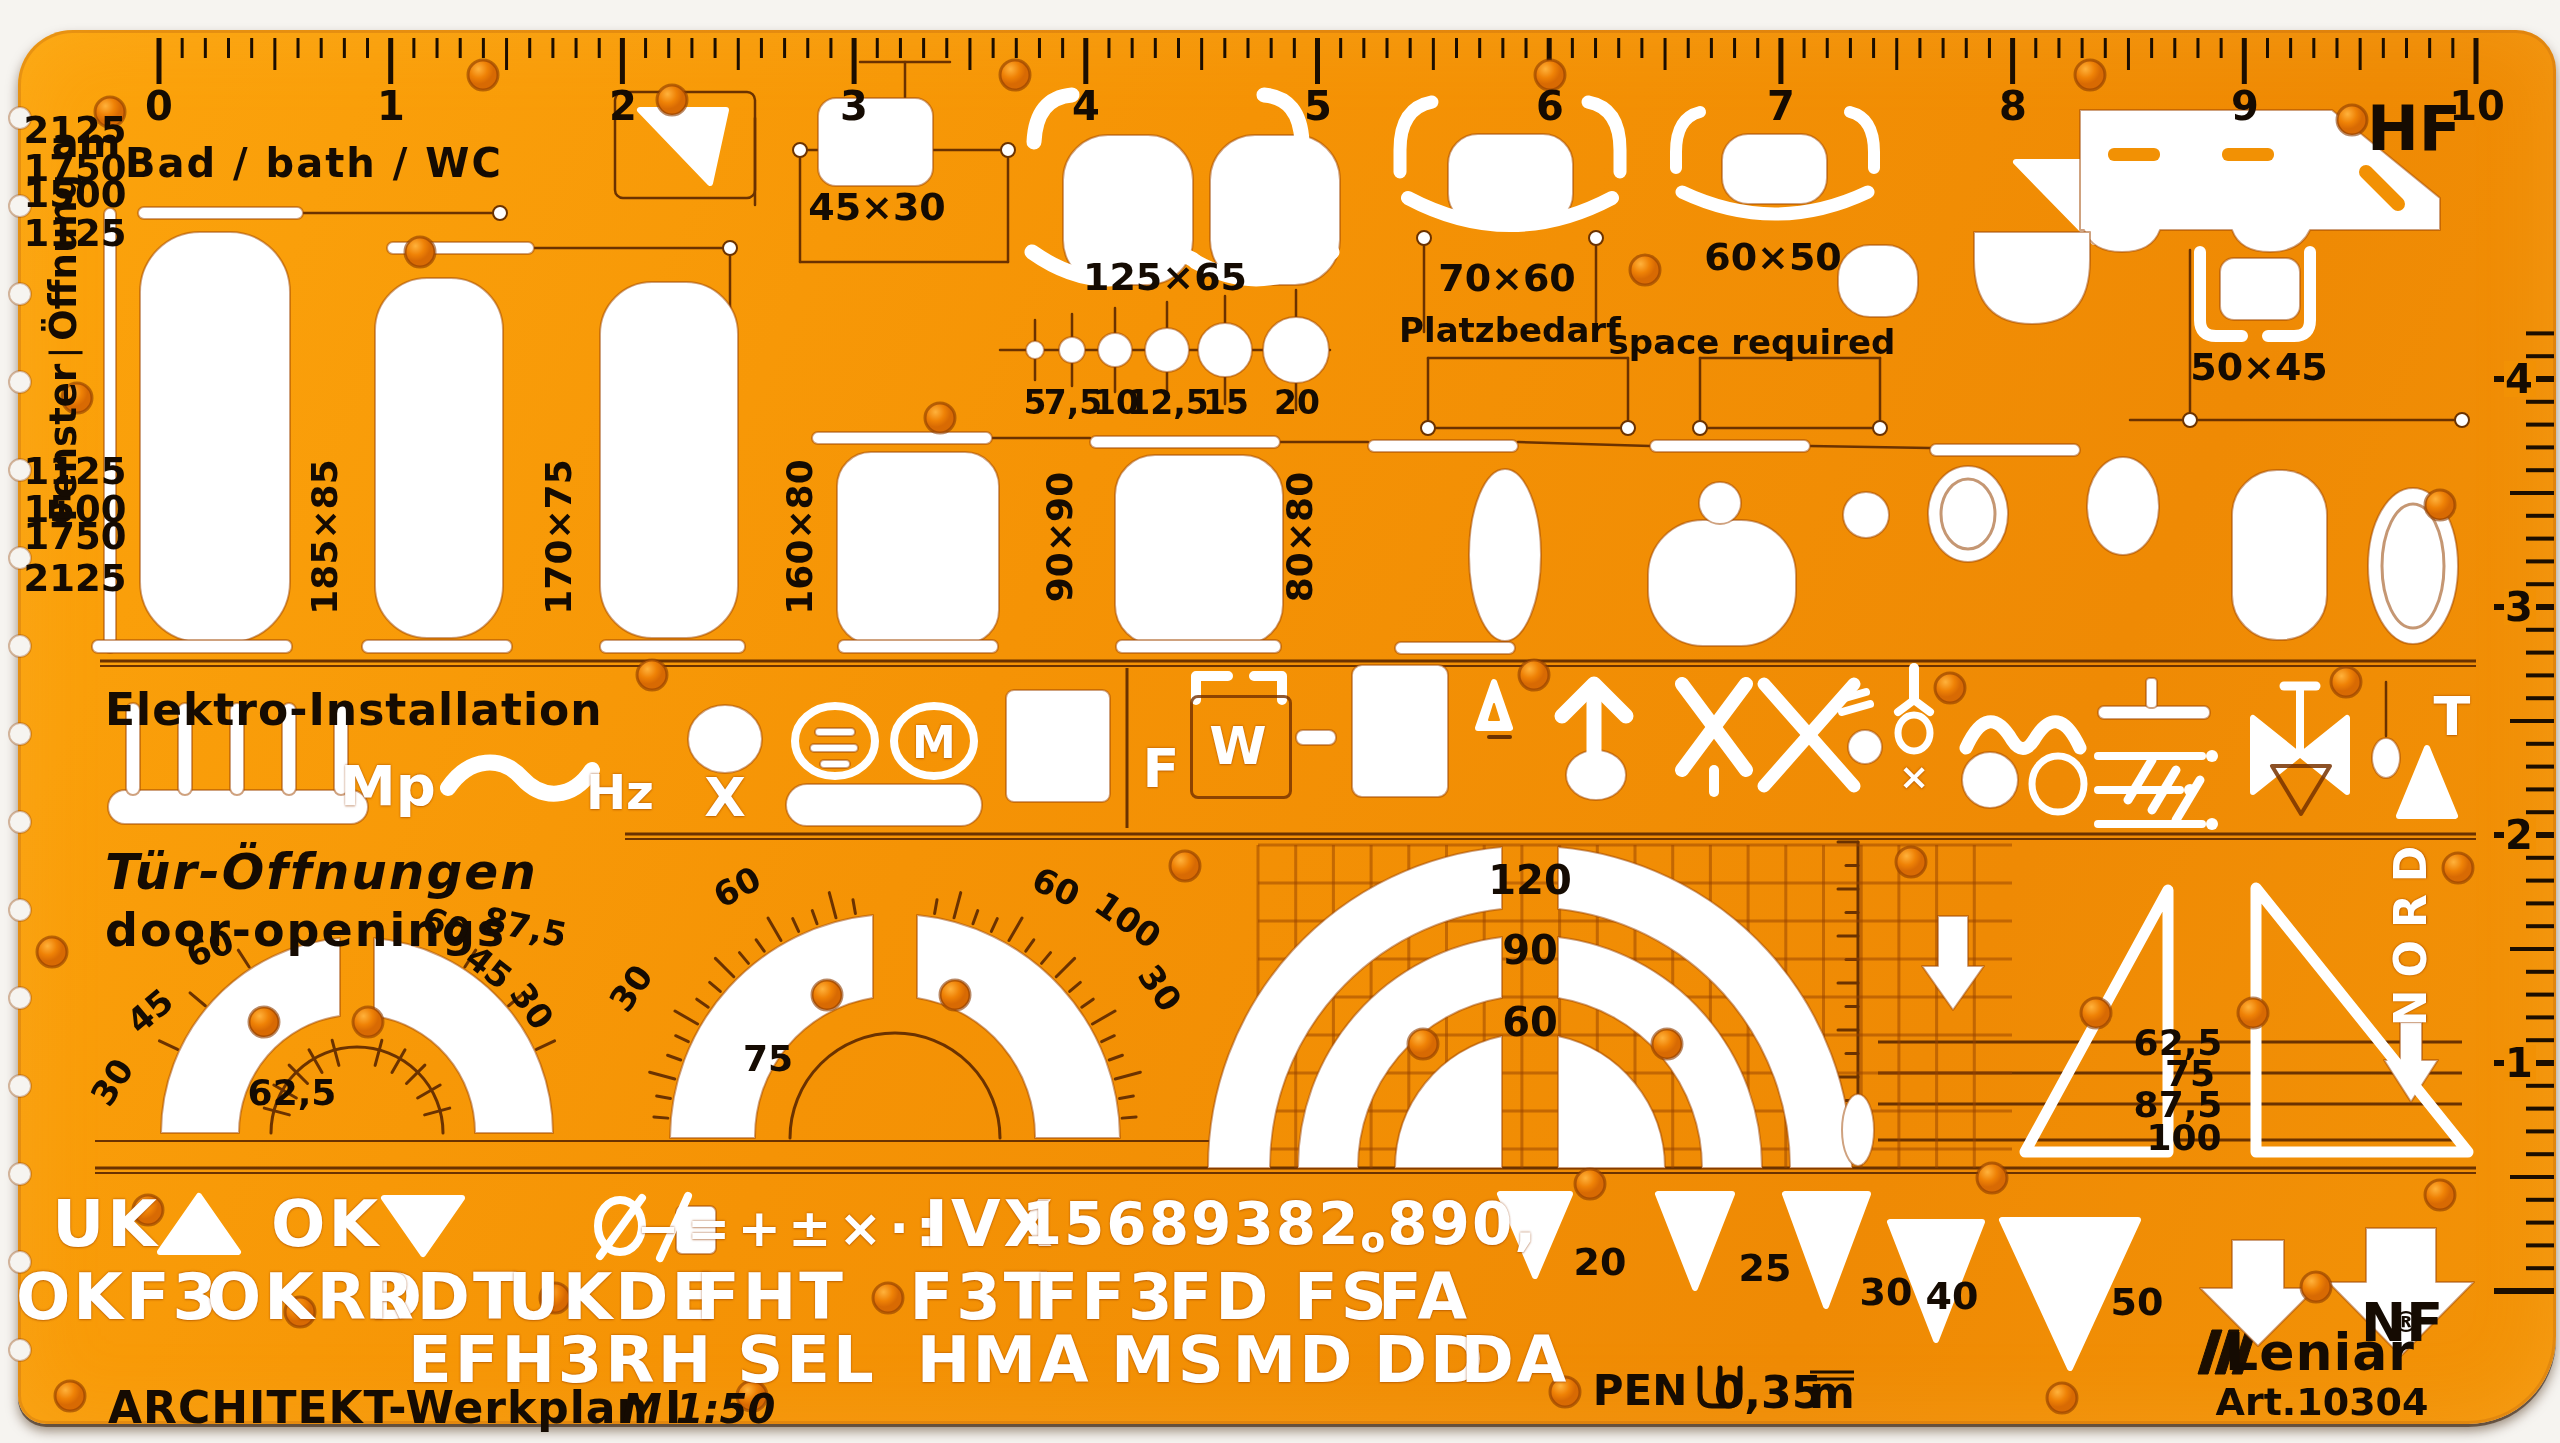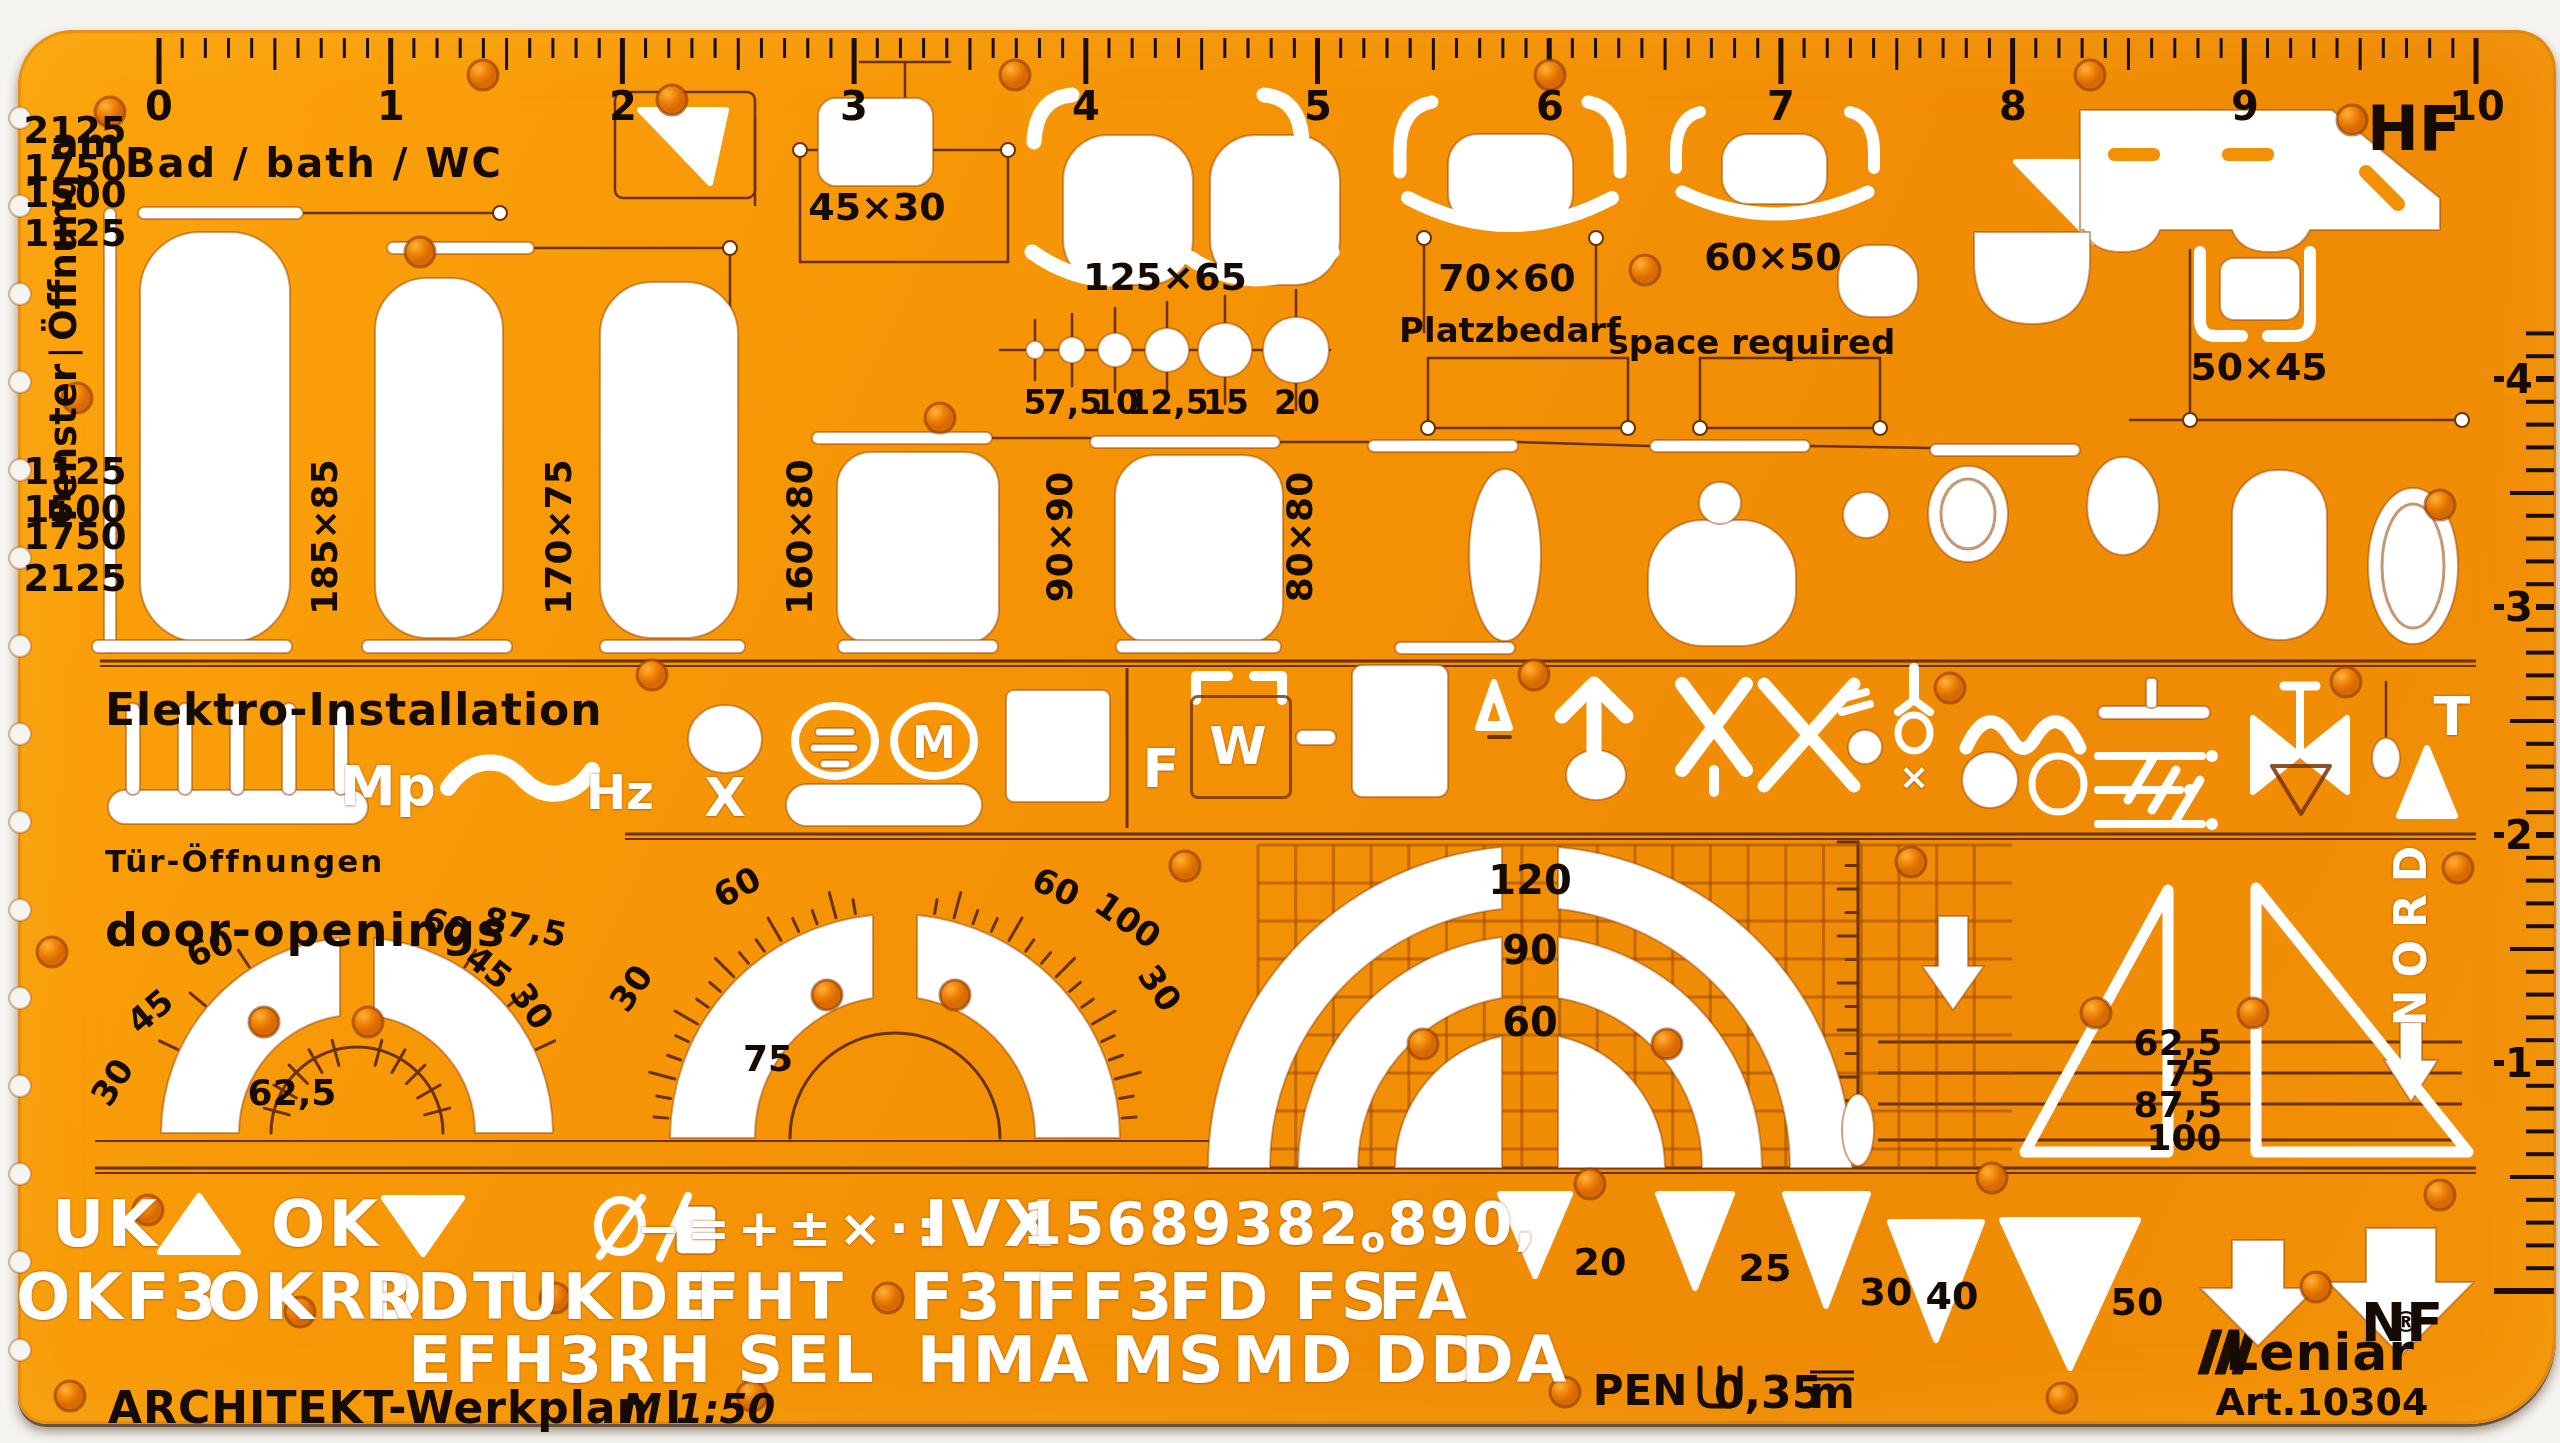--- a/index.html
+++ b/index.html
@@ -623,21 +623,21 @@
   <div class="w" data-bind="electro.sym_mp" style="left:388px;top:785px;font-size:56px;">Mp</div>
   <div class="w" data-bind="electro.sym_hz" style="left:620px;top:792px;font-size:48px;">Hz</div>
   <div class="w" data-bind="electro.sym_x" style="left:725px;top:797px;font-size:54px;">X</div>
   <div class="w" data-bind="electro.sym_m" style="left:934px;top:742px;font-size:44px;">M</div>
   <div class="w" data-bind="electro.sym_f" style="left:1161px;top:768px;font-size:54px;">F</div>
   <div class="frame" style="left:1190px;top:695px;width:96px;height:98px;"></div>
   <div class="w" data-bind="electro.sym_w" style="left:1238px;top:746px;font-size:52px;">W</div>
   <div class="w" data-bind="electro.sym_t" style="left:2452px;top:716px;font-size:54px;">T</div>
   <div class="w" data-bind="electro.sym_small_x" style="left:1914px;top:776px;font-size:36px;">×</div>
 
-  <div class="h" data-bind="doors.heading_de" style="left:105px;top:843px;font-size:31px;letter-spacing:2px;">Tür-Öffnungen</div>
+  <div class="h" data-bind="doors.heading_de" style="left:105px;top:843px;font-size:50px;letter-spacing:2px;font-style:italic;">Tür-Öffnungen</div>
   <div class="h" data-bind="doors.heading_en" style="left:105px;top:903px;font-size:46px;letter-spacing:2px;">door-openings</div>
   <div data-bind-array="doors.arc1_labels_left">
       <span class="t2 s34" style="left: 112px; top: 1082px; transform: translate(-50%, -50%) rotate(-57deg);">30</span>
       <span class="t2 s34" style="left: 150px; top: 1011px; transform: translate(-50%, -50%) rotate(-40deg);">45</span>
       <span class="t2 s34" style="left: 210px; top: 948px; transform: translate(-50%, -50%) rotate(-22deg);">60</span>
     </div>
   <div data-bind-array="doors.arc1_labels_right">
       <span class="t2 s34" style="left: 446px; top: 925px; transform: translate(-50%, -50%) rotate(20deg);">60</span>
       <span class="t2 s34" style="left: 525px; top: 927px; transform: translate(-50%, -50%) rotate(12deg);">87,5</span>
       <span class="t2 s34" style="left: 489px; top: 967px; transform: translate(-50%, -50%) rotate(38deg);">45</span>

